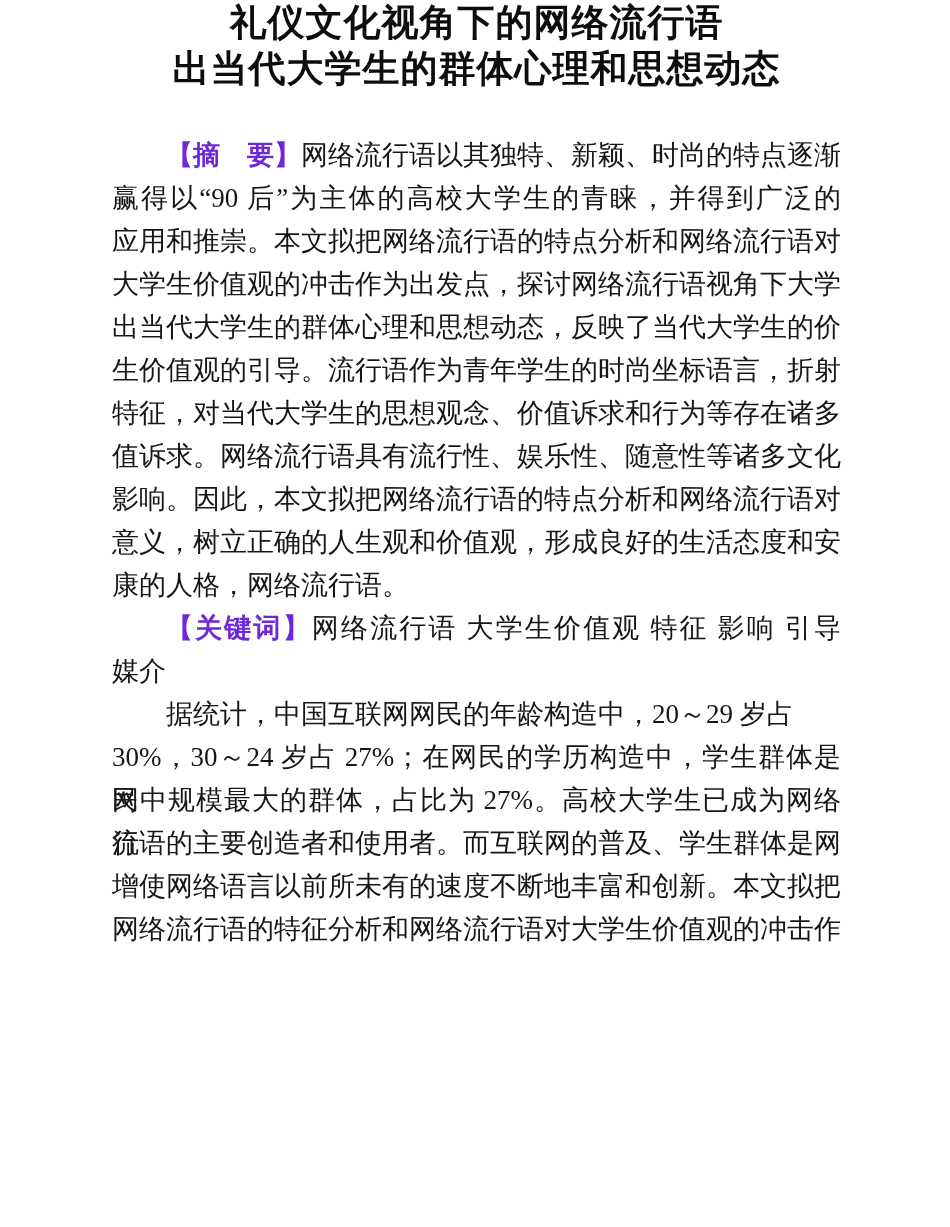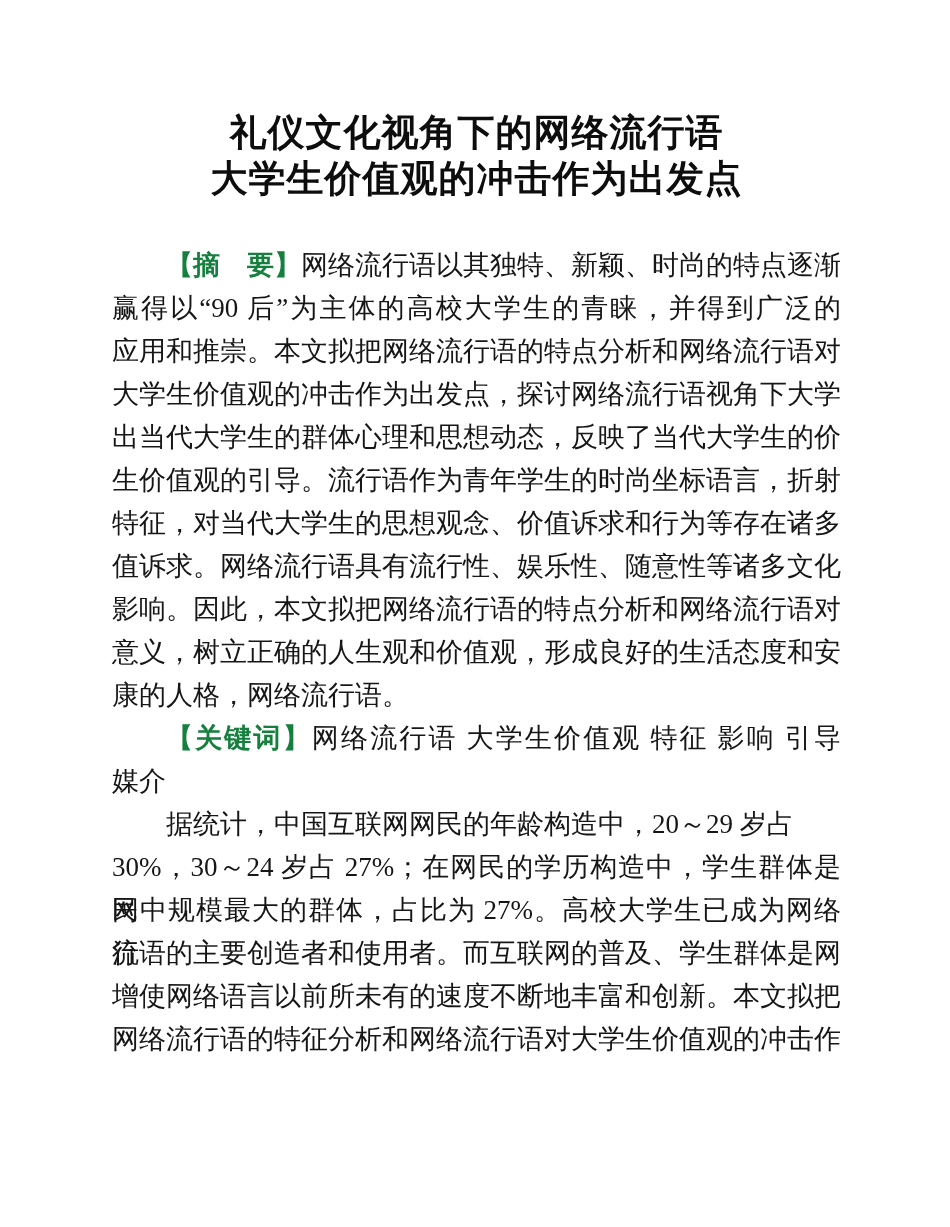--- a/index.html
+++ b/index.html
@@ -11,21 +11,20 @@
     width: 950px;
     height: 1227px;
     overflow: hidden;
     position: relative;
   }
   .page {
     box-sizing: border-box;
     width: 950px;
     height: 1227px;
     background: #ffffff;
-    padding-top: 110px;
   }
   .content {
     width: 729px;
     margin-left: 112px;
     color: #151515;
   }
   .doc-title {
     font-family: "Liberation Serif", serif;
     font-weight: 700;
     font-size: 37px;
@@ -48,32 +47,32 @@
     text-align: justify;
     text-align-last: justify;
     -moz-text-align-last: justify;
   }
   .indent {
     text-indent: 54px;
   }
   .label {
     font-family: Liberation Sans, sans-serif;
     font-weight: 700;
-    color: #15803d;
+    color: #6d28d9;
   }
 </style>
 </head>
 <body>
 
 <div class="page">
   <div class="content">
 
     <h1 class="doc-title">
       <div>礼仪文化视角下的网络流行语</div>
-      <div>大学生价值观的冲击作为出发点</div>
+      <div>出当代大学生的群体心理和思想动态</div>
     </h1>
 
     <div>
       <div class="line justify indent"><span class="label">【摘　要】</span><span>网络流行语以其独特、新颖、时尚的特点逐渐</span></div>
       <div class="line justify">赢得以“90 后”为主体的高校大学生的青睐，并得到广泛的</div>
       <div class="line justify">应用和推崇。本文拟把网络流行语的特点分析和网络流行语对</div>
       <div class="line justify">大学生价值观的冲击作为出发点，探讨网络流行语视角下大学</div>
       <div class="line justify">出当代大学生的群体心理和思想动态，反映了当代大学生的价</div>
       <div class="line justify">生价值观的引导。流行语作为青年学生的时尚坐标语言，折射</div>
       <div class="line justify">特征，对当代大学生的思想观念、价值诉求和行为等存在诸多</div>

